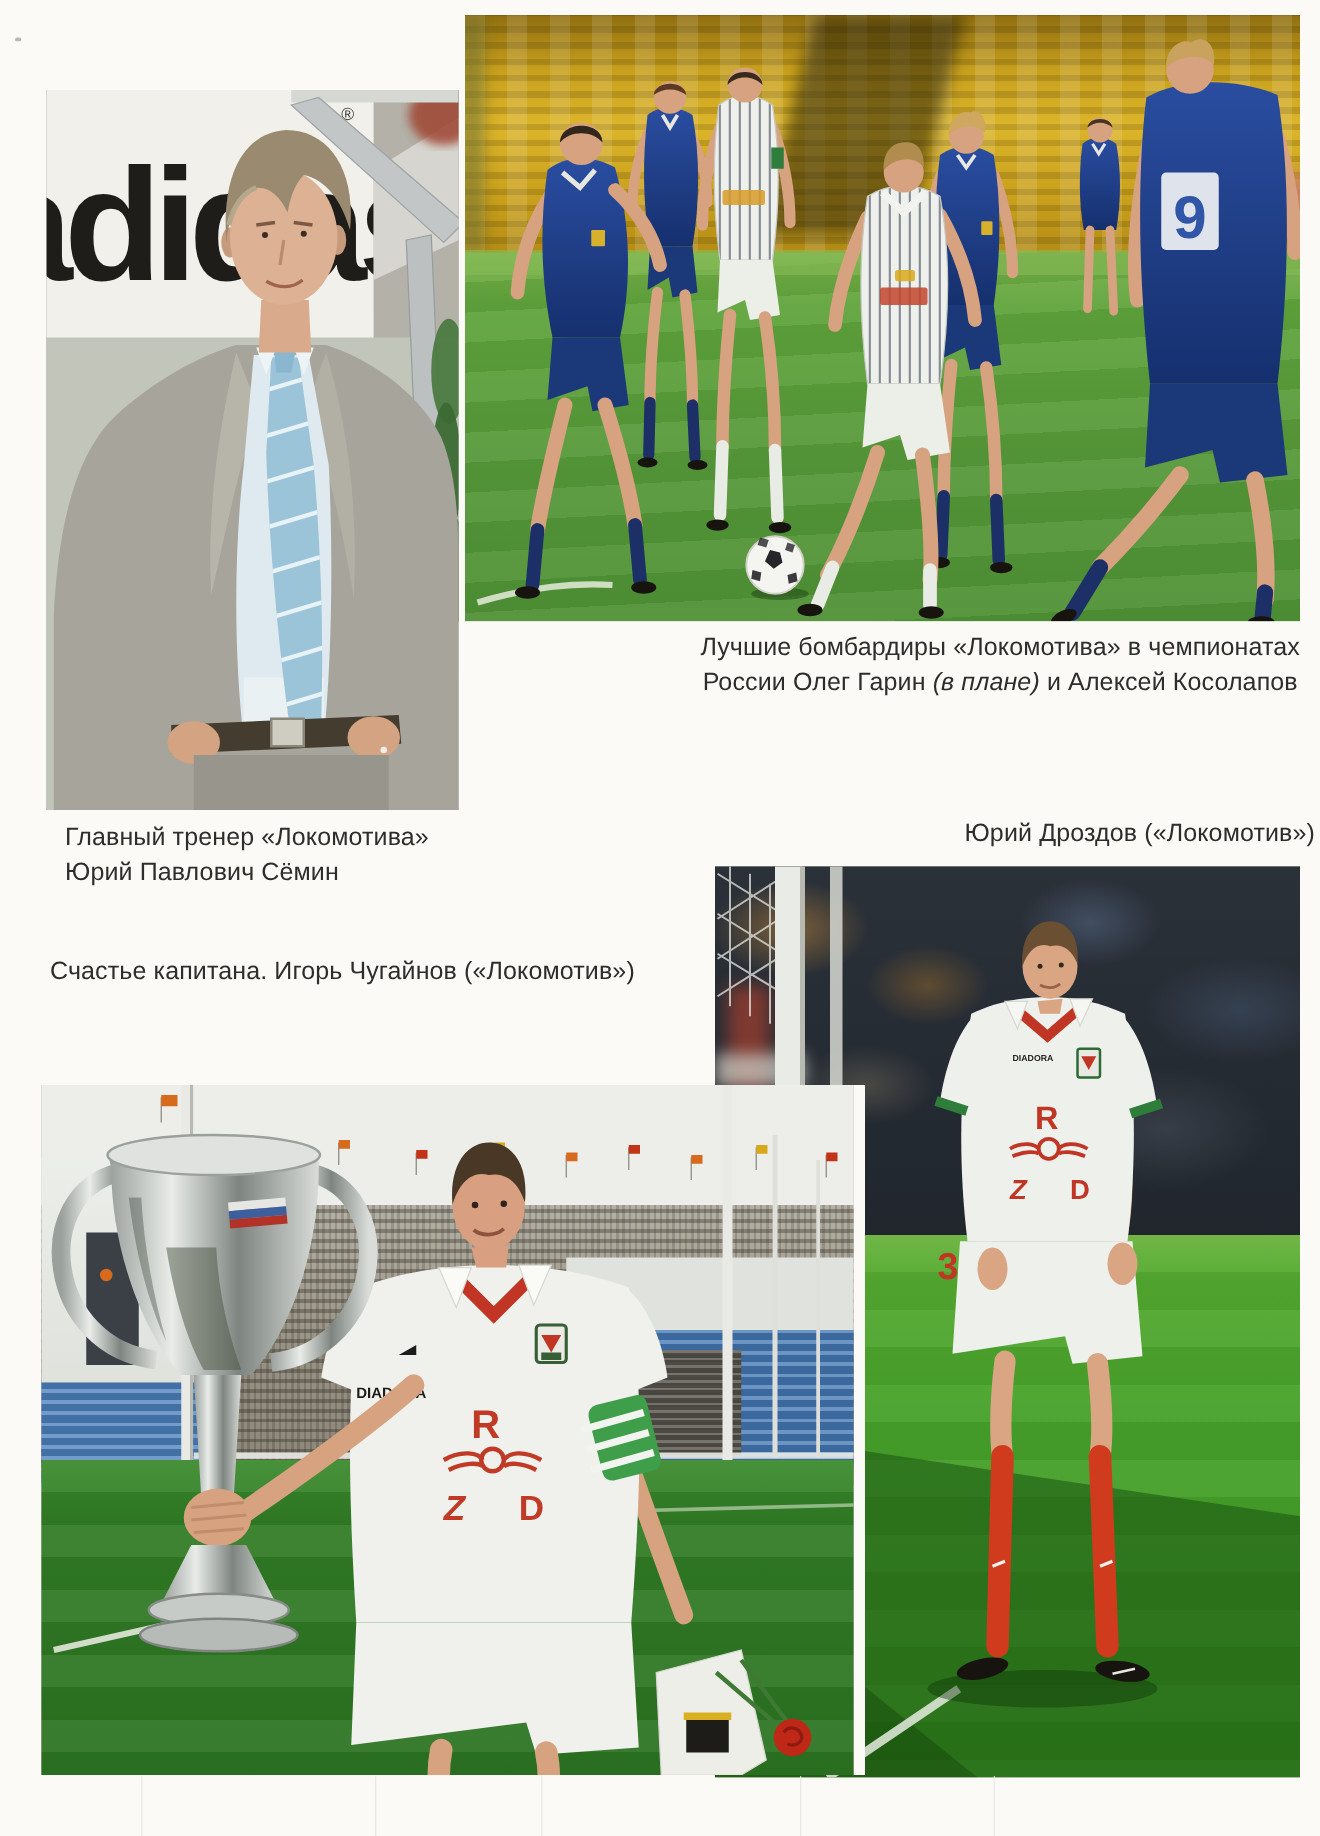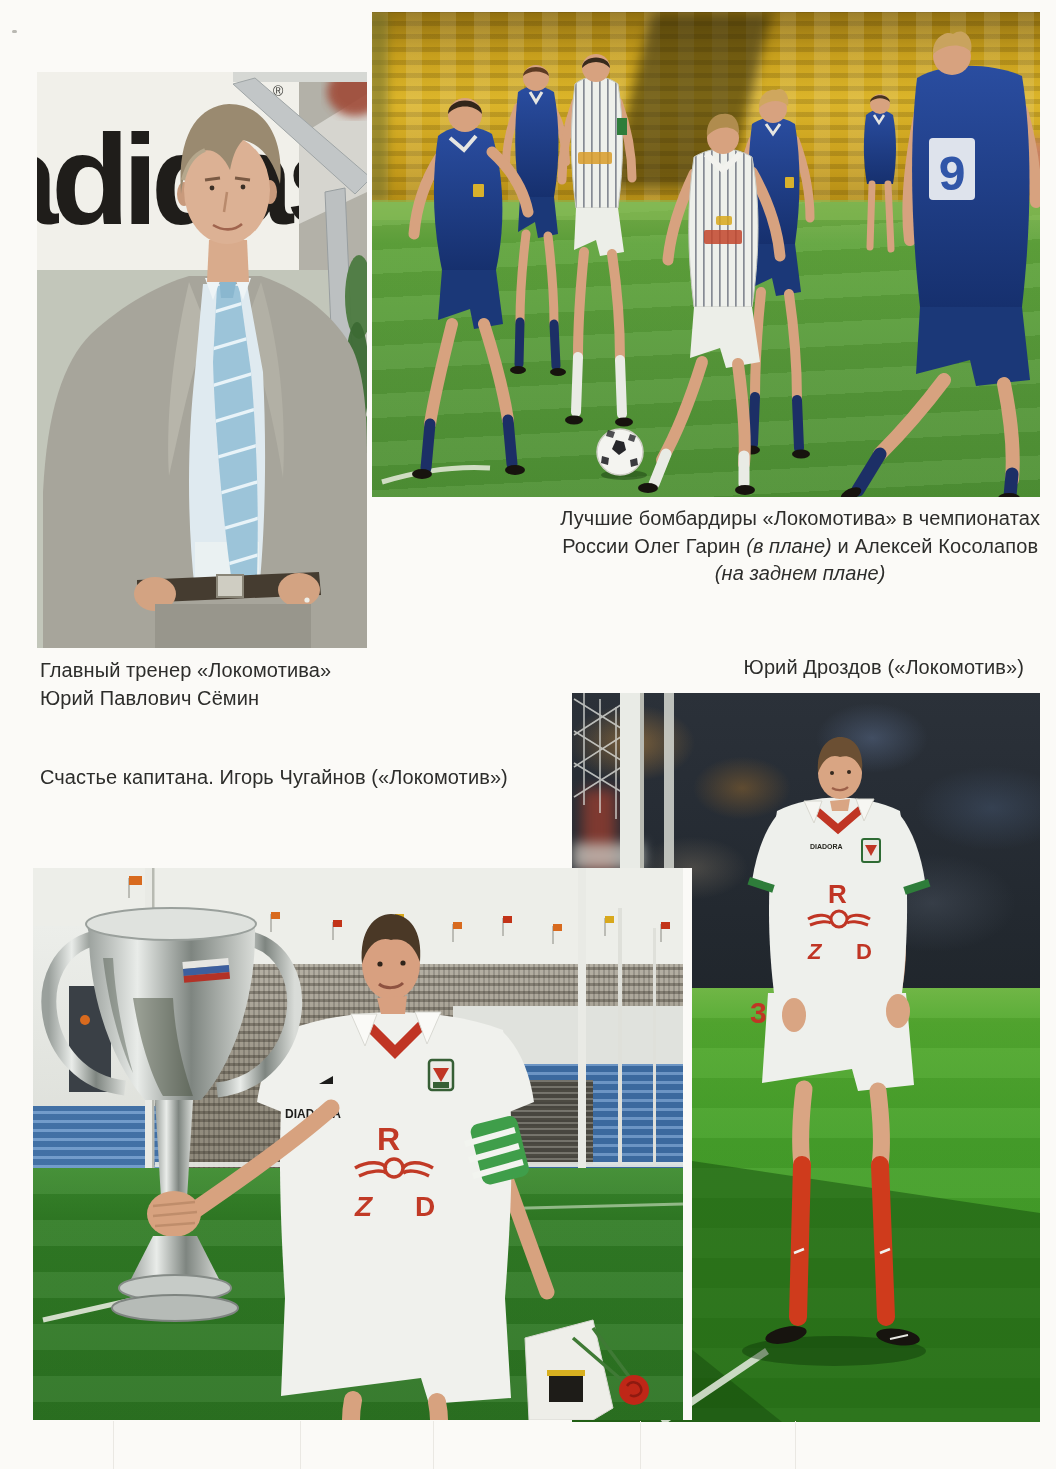--- a/index.html
+++ b/index.html
@@ -473,29 +473,28 @@
         <path d="M540,470 L598,520 M560,460 L612,530" stroke="#3f7a35" stroke-width="3.5"></path>
         <circle cx="601" cy="522" r="15" fill="#bf2717"></circle>
         <path d="M594,518 C598,512 606,514 608,520 C610,526 602,530 597,527" stroke="#8e1a10" stroke-width="2.5" fill="none"></path>
       </g>
     </svg>
   </div>
 
   <div class="cap cap-r" style="right:16px;top:505px">
     <div><span>Лучшие бомбардиры «Локомотива» в чемпионатах</span></div>
     <div><span>России Олег Гарин </span><span class="it">(в плане)</span><span> и Алексей Косолапов</span></div>
-    <div><span class="it">(на заднем плане)</span></div>
-  </div>
-
-  <div class="cap" style="left:40px;top:657px">
+  </div>
+
+  <div class="cap" style="left:52px;top:657px">
     <div>Главный тренер «Локомотива»</div>
     <div>Юрий Павлович Сёмин</div>
   </div>
 
-  <div class="cap cap-r" style="right:32px;top:654px">
+  <div class="cap cap-r" style="right:4px;top:654px">
     <div>Юрий Дроздов («Локомотив»)</div>
   </div>
 
   <div class="cap" style="left:40px;top:764px">
     <div>Счастье капитана. Игорь Чугайнов («Локомотив»)</div>
   </div>
 
   <div class="hl" style="left:113px"></div>
   <div class="hl" style="left:300px"></div>
   <div class="hl" style="left:433px"></div>

